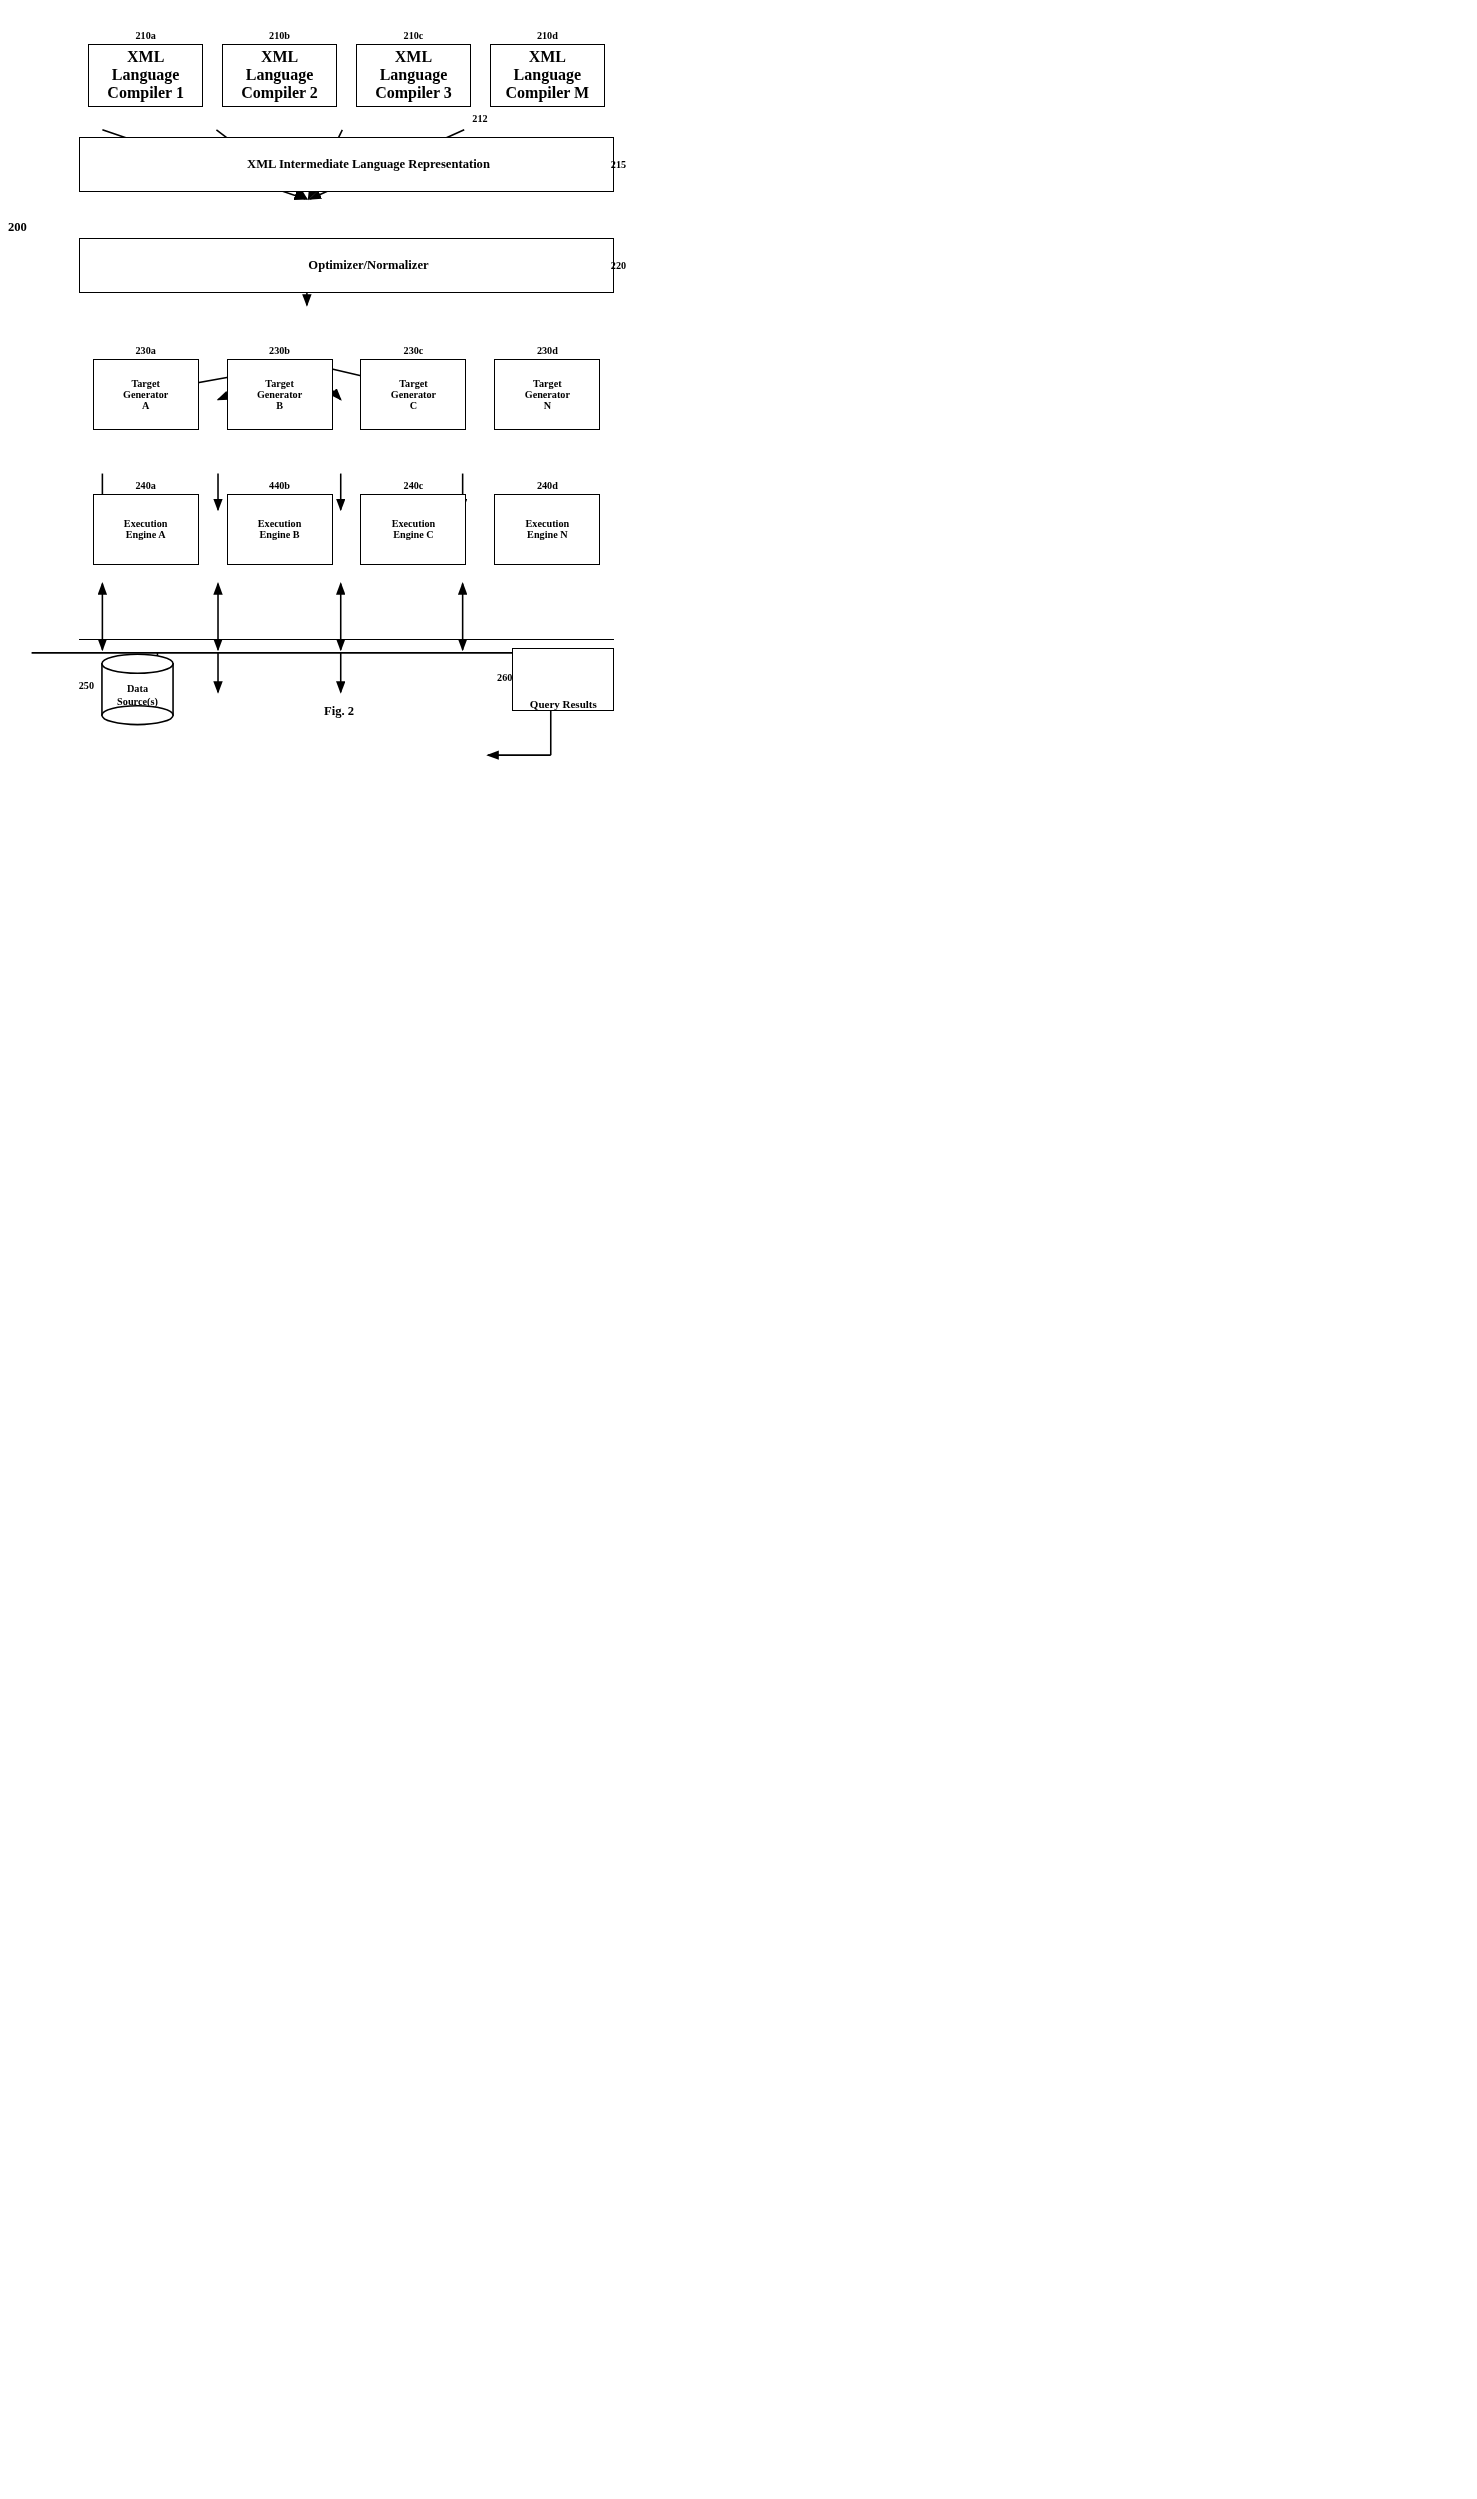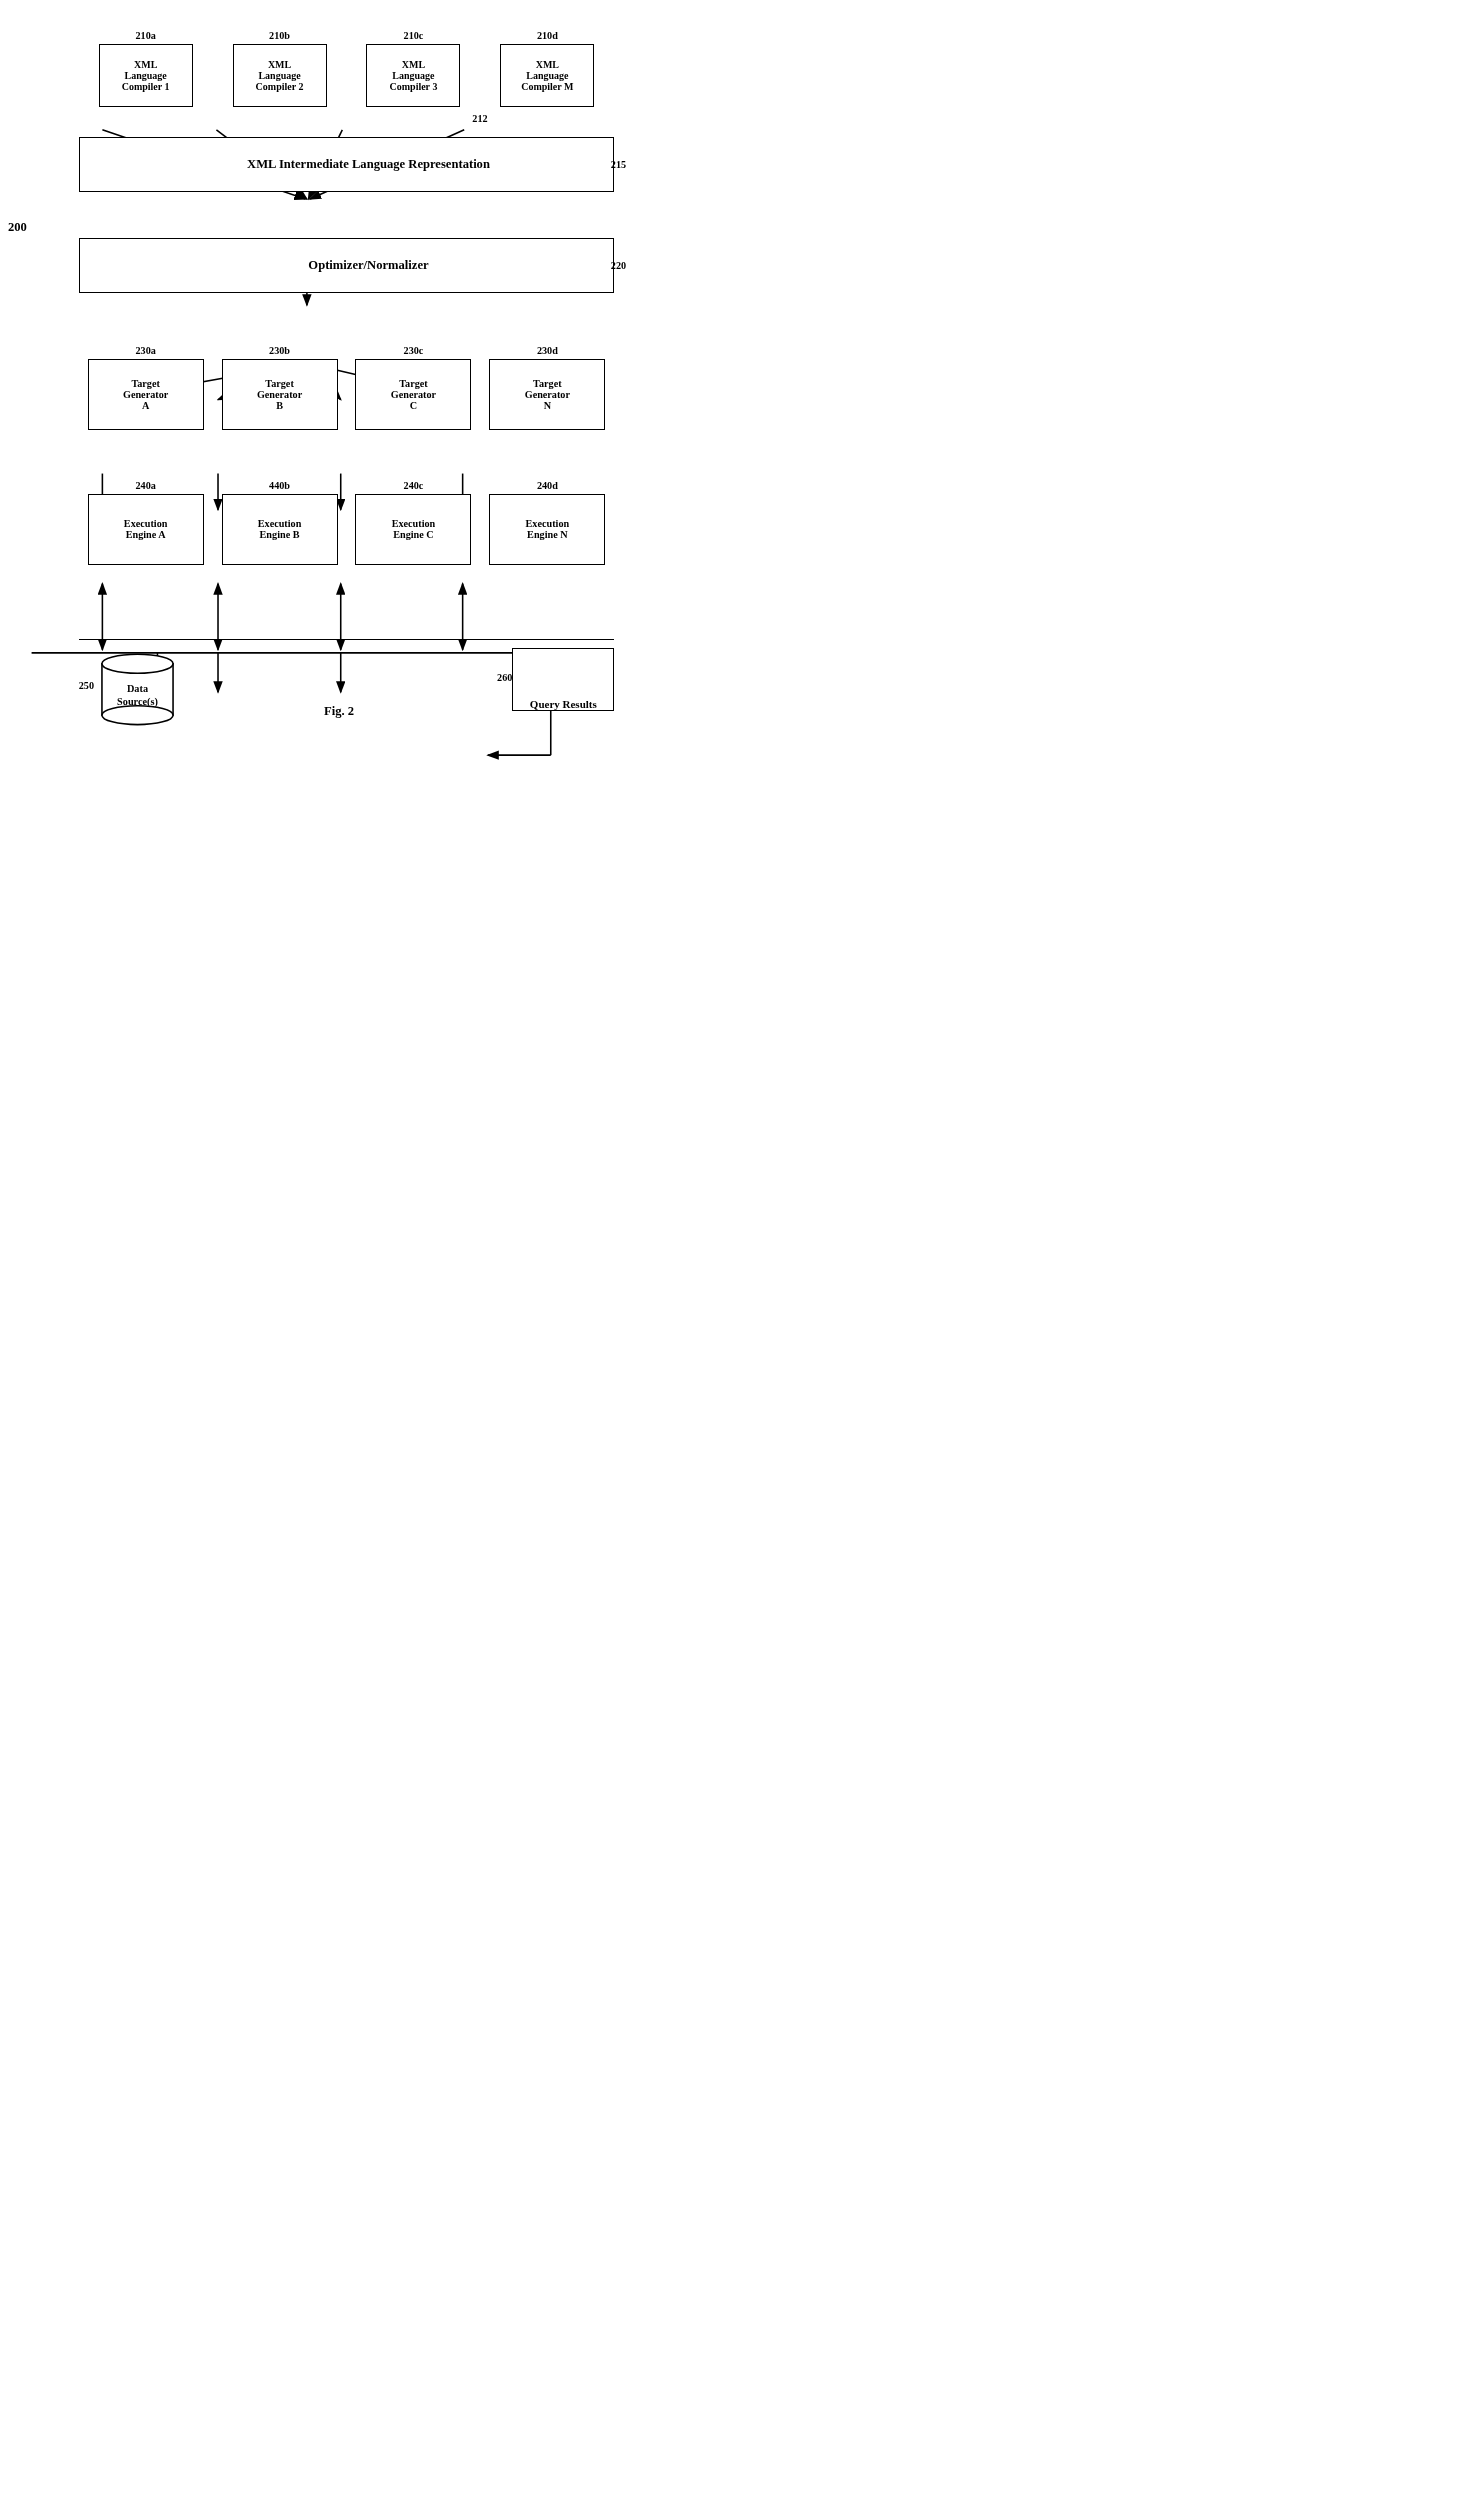--- a/index.html
+++ b/index.html
@@ -39,27 +39,27 @@
     }
 
     .compiler-boxes {
       display: flex;
       justify-content: space-around;
       padding: 0 15.7px;
     }
 
     .compiler-box {
       border: 1.6px solid #000;
-      width: 94px;
+      width: 115px;
       height: 63px;
       display: flex;
       align-items: center;
       justify-content: center;
       text-align: center;
-      font-size: 10px;
+      font-size: 16px;
       font-weight: bold;
       background: #fff;
     }
 
     
     .svg-layer {
       position: absolute;
       top: 0;
       left: 0;
       width: 661px;
@@ -84,21 +84,21 @@
     
     .quad-row {
       display: flex;
       justify-content: space-around;
       padding: 0 15.7px;
       position: relative;
     }
 
     .quad-box {
       border: 1.6px solid #000;
-      width: 116px;
+      width: 106px;
       height: 71px;
       display: flex;
       align-items: center;
       justify-content: center;
       text-align: center;
       font-size: 10.2px;
       font-weight: bold;
       background: #fff;
     }
 

